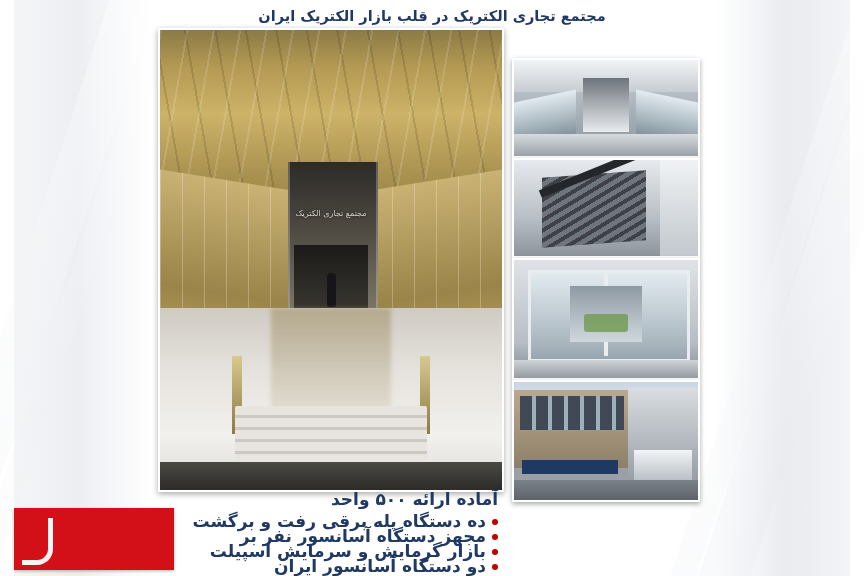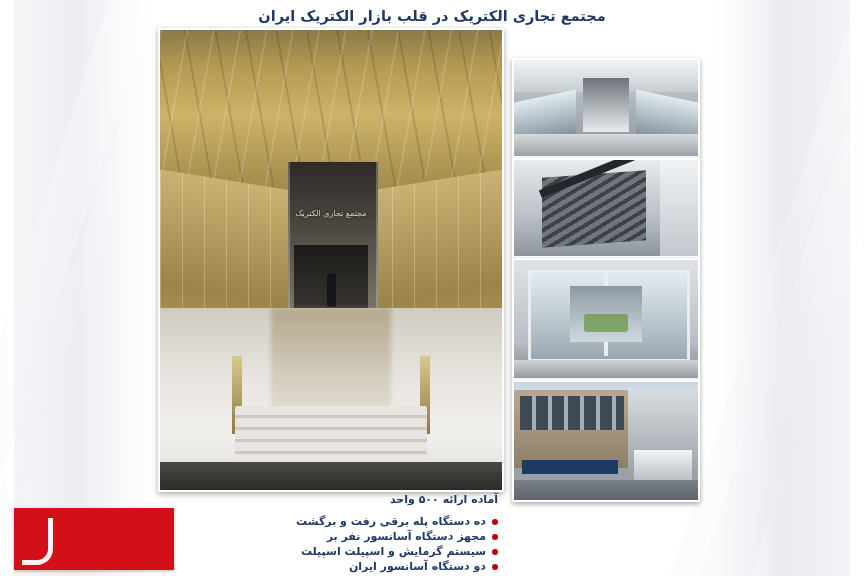--- a/index.html
+++ b/index.html
@@ -163,21 +163,21 @@
   .t4-win{position:absolute;left:6px;top:14px;width:104px;height:34px;background:repeating-linear-gradient(90deg,#3f4a55 0 12px,#9fb0bd 12px 16px);}
   .t4-sign{position:absolute;left:8px;bottom:26px;width:96px;height:14px;background:#1e3a63;}
   .t4-right{position:absolute;right:0;top:6px;width:70px;height:88px;background:linear-gradient(180deg,#d9dde1,#9aa1a8);}
   .t4-shop{position:absolute;right:6px;bottom:18px;width:58px;height:32px;background:linear-gradient(180deg,#f2f4f6,#b6bdc4);}
   .t4-street{position:absolute;left:0;bottom:0;width:100%;height:20px;background:linear-gradient(180deg,#7b8189,#5d6369);}
 
   
   .bottom-text{
     position:absolute;right:366px;bottom:2px;width:400px;
     direction:rtl;text-align:right;
-    color:#1f3864;font-size:11px;line-height:15px;font-weight:bold;
+    color:#1f3864;font-size:17px;line-height:15px;font-weight:bold;
   }
   .bt-line{white-space:nowrap;}
   .bt-list{margin:7px 0 0 0;padding:0;list-style:none;}
   .bt-list li{
     position:relative;padding-right:12px;white-space:nowrap;line-height:15px;
   }
   .bt-list li::before{
     content:"";position:absolute;right:0;top:5px;width:6px;height:6px;border-radius:50%;
     background:#c00000;
   }
@@ -268,21 +268,21 @@
       <div class="t4-street"></div>
     </div>
 
   </div>
 
   <div class="bottom-text">
     <div class="bt-line">آماده ارائه ۵۰۰ واحد</div>
     <ul class="bt-list">
       <li>ده دستگاه پله برقی رفت و برگشت</li>
       <li>مجهز دستگاه آسانسور نفر بر</li>
-      <li>سیستم گرمایش و اسپیلت اسپیلت</li>
+      <li>بازار گرمایش و سرمایش اسپیلت</li>
       <li>دو دستگاه آسانسور ایران</li>
     </ul>
   </div>
 
   <div class="logo-box">
     <div class="logo-mark"></div>
   </div>
 
 </div>
 

